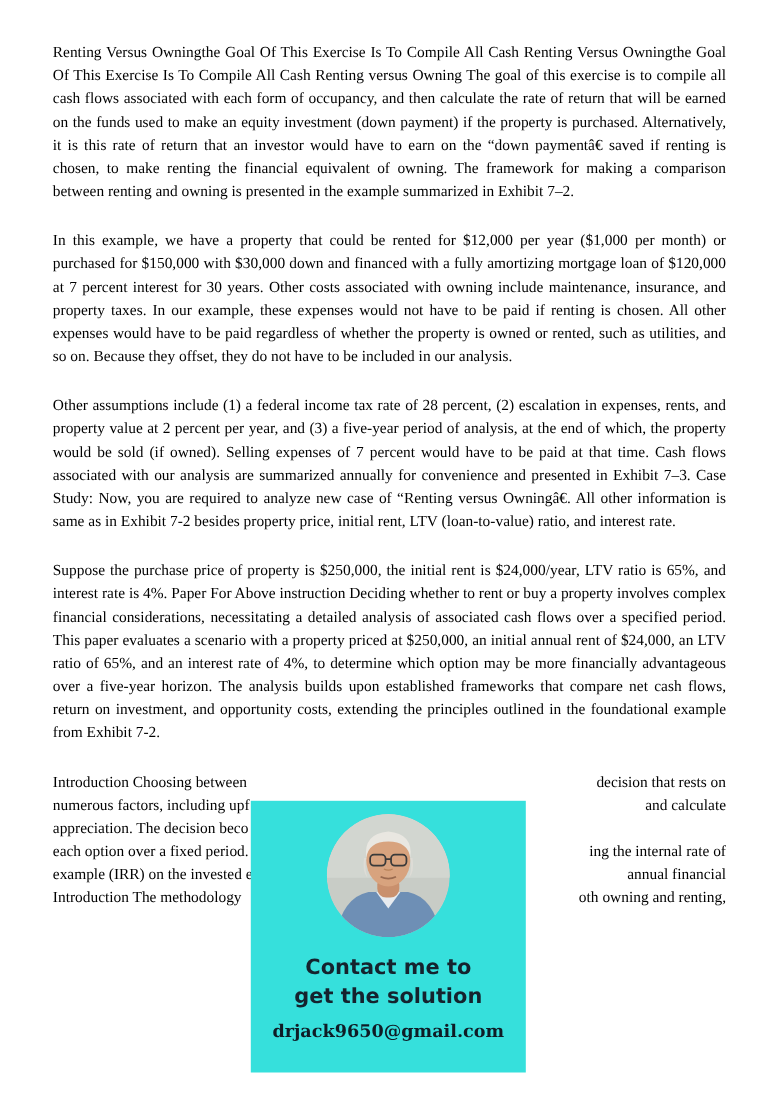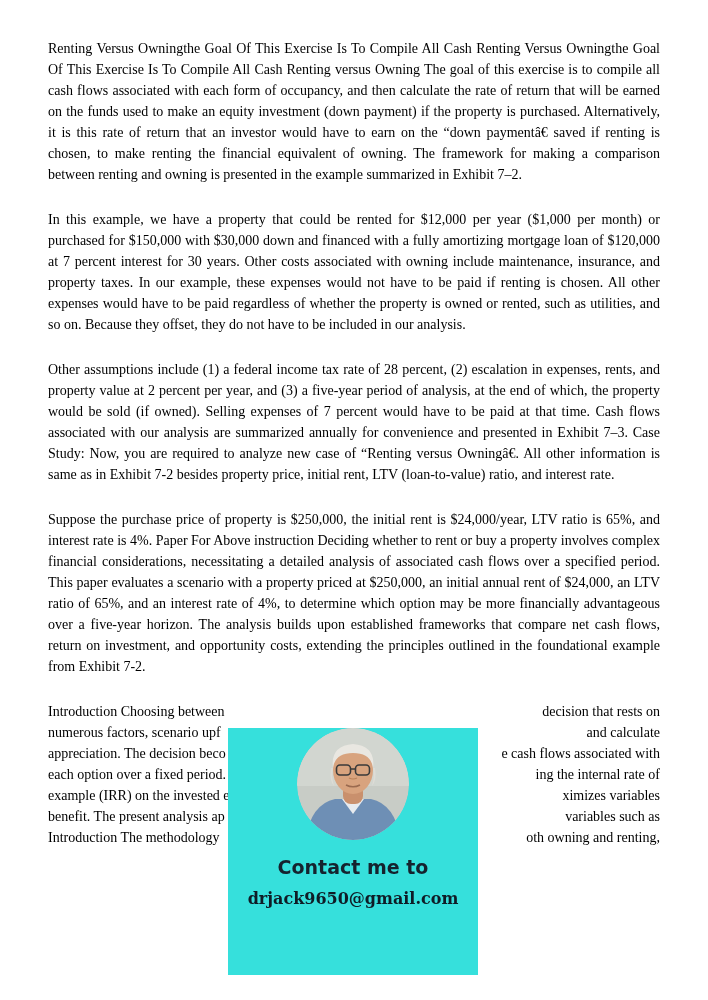--- a/index.html
+++ b/index.html
@@ -48,20 +48,21 @@
     left: 228px;
     top: 728px;
     width: 250px;
     height: 247px;
     background: #36e0dc;
     z-index: 10;
     display: flex;
     flex-direction: column;
     align-items: center;
     box-sizing: border-box;
+    padding-top: 12px;
   }
   .avatar {
     width: 112px;
     height: 112px;
     border-radius: 50%;
     overflow: hidden;
     flex: 0 0 auto;
   }
   .avatar svg { display: block; }
   .overlay-title {
@@ -95,38 +96,33 @@
   <p class="para">Other assumptions include (1) a federal income tax rate of 28 percent, (2) escalation in expenses, rents, and property value at 2 percent per year, and (3) a five-year period of analysis, at the end of which, the property would be sold (if owned). Selling expenses of 7 percent would have to be paid at that time. Cash flows associated with our analysis are summarized annually for convenience and presented in Exhibit 7–3. Case Study: Now, you are required to analyze new case of “Renting versus Owningâ€. All other information is same as in Exhibit 7-2 besides property price, initial rent, LTV (loan-to-value) ratio, and interest rate.</p>
 
   <p class="para">Suppose the purchase price of property is $250,000, the initial rent is $24,000/year, LTV ratio is 65%, and interest rate is 4%. Paper For Above instruction Deciding whether to rent or buy a property involves complex financial considerations, necessitating a detailed analysis of associated cash flows over a specified period. This paper evaluates a scenario with a property priced at $250,000, an initial annual rent of $24,000, an LTV ratio of 65%, and an interest rate of 4%, to determine which option may be more financially advantageous over a five-year horizon. The analysis builds upon established frameworks that compare net cash flows, return on investment, and opportunity costs, extending the principles outlined in the foundational example from Exhibit 7-2.</p>
 
   <div class="para split-para">
     <div class="split-line">
       <span class="frag-left">Introduction Choosing between</span>
       <span class="frag-right">decision that rests on</span>
     </div>
     <div class="split-line">
-      <span class="frag-left">numerous factors, scenario upf</span>
+      <span class="frag-left">numerous factors, including upf</span>
       <span class="frag-right">and calculate</span>
     </div>
     <div class="split-line">
       <span class="frag-left">appreciation. The decision beco</span>
-      <span class="frag-right">e cash flows associated with</span>
     </div>
     <div class="split-line">
       <span class="frag-left">each option over a fixed period.</span>
       <span class="frag-right">ing the internal rate of</span>
     </div>
     <div class="split-line">
       <span class="frag-left">example (IRR) on the invested equ</span>
-      <span class="frag-right">ximizes variables</span>
-    </div>
-    <div class="split-line">
-      <span class="frag-left">benefit. The present analysis ap</span>
-      <span class="frag-right">variables such as</span>
+      <span class="frag-right">annual financial</span>
     </div>
     <div class="split-line">
       <span class="frag-left">Introduction The methodology</span>
       <span class="frag-right">oth owning and renting,</span>
     </div>
   </div>
 
   <div class="overlay-card" style="background: rgb(54, 224, 220);">
     <div class="avatar">
       <svg width="112" height="112" viewBox="0 0 112 112" xmlns="http://www.w3.org/2000/svg">
@@ -148,17 +144,18 @@
           <rect x="39.5" y="37" width="14" height="10" rx="3.5" fill="none" stroke="#3a3a3a" stroke-width="1.6"></rect>
           <rect x="58.5" y="37" width="14" height="10" rx="3.5" fill="none" stroke="#3a3a3a" stroke-width="1.6"></rect>
           <line x1="53.5" y1="41" x2="58.5" y2="41" stroke="#3a3a3a" stroke-width="1.6"></line>
           <path d="M49 57 Q56 60.5 63 57" stroke="#9a6a4f" stroke-width="1.6" fill="none"></path>
           <path d="M52 50 Q56 52 60 50" stroke="#b98258" stroke-width="1.2" fill="none"></path>
         </g>
       </svg>
     </div>
     <div class="overlay-title">
       <div>Contact me to</div>
+      <div>get the solution</div>
     </div>
     <div class="overlay-email">drjack9650@gmail.com</div>
   </div>
 
 </div>
 
 </body></html>

